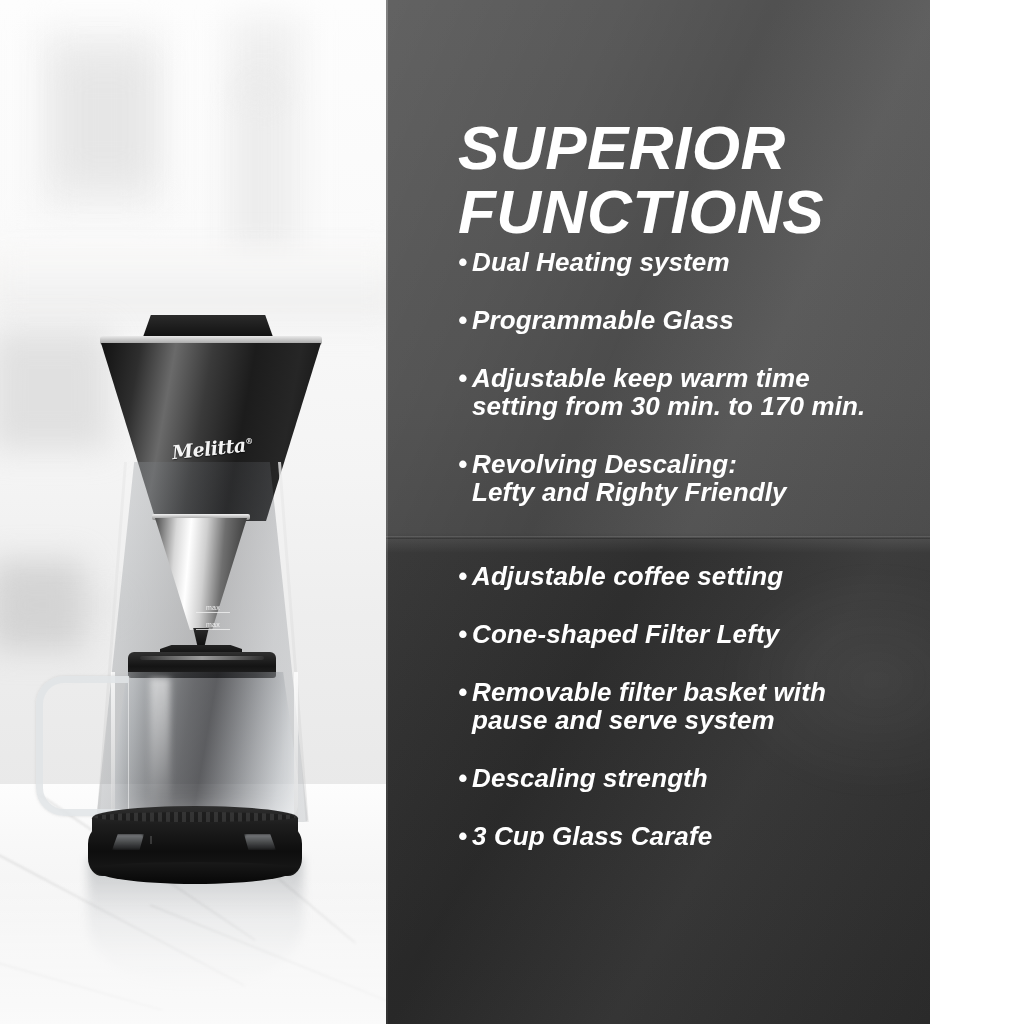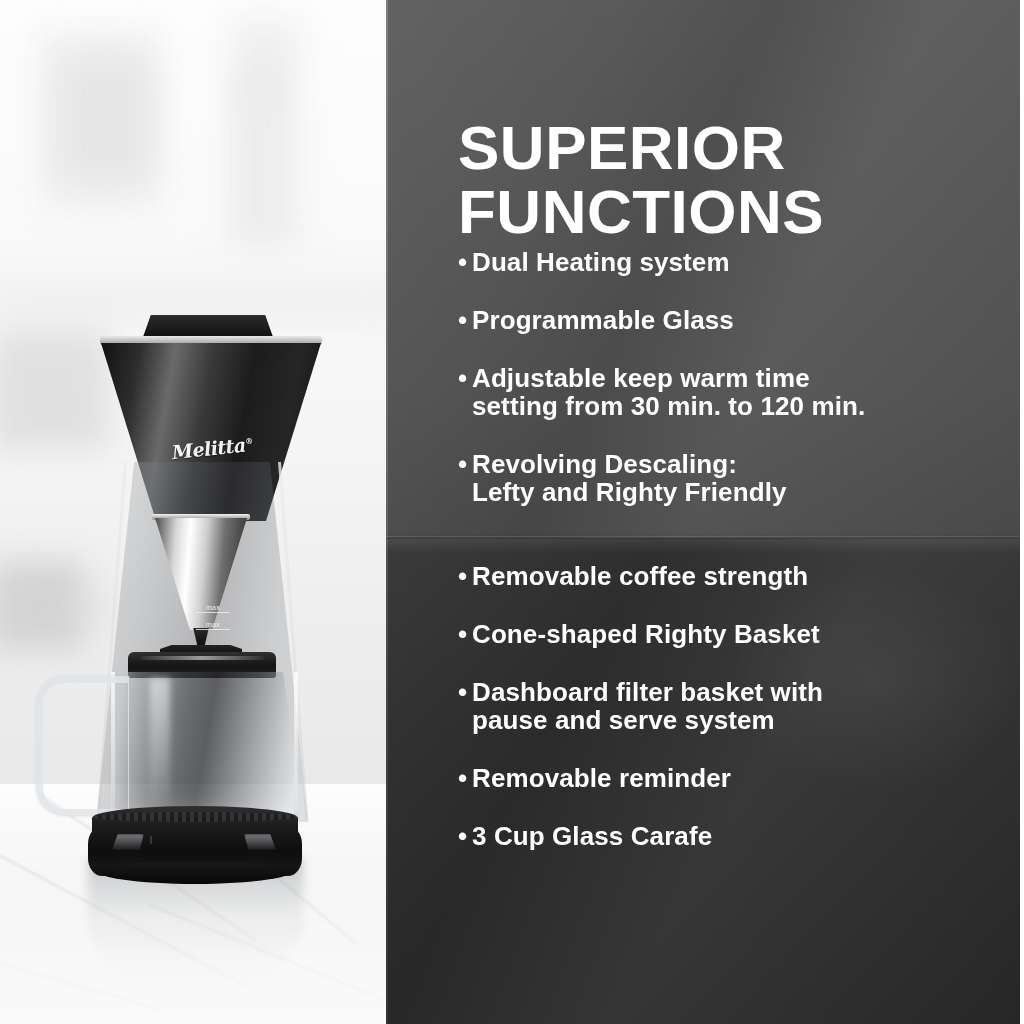--- a/index.html
+++ b/index.html
@@ -257,23 +257,24 @@
   .base-dots {
     position: absolute; left: 150px; top: 836px; width: 90px; height: 8px;
     background: linear-gradient(90deg,rgba(200,200,200,.25) 0 2px,transparent 2px 14px);
     opacity: .8;
   }
 
   
   #copy-panel {
     position: absolute;
     left: 386px; top: 0;
-    width: 634px; height: 1024px;
+    width: 544px; height: 1024px;
     background: linear-gradient(180deg,#5a5a5a 0%,#545454 38%,#4e4e4e 52%,#343434 54%,#303030 72%,#2c2c2c 100%);
     overflow: hidden;
+    font-style: italic;
   }
   .panel-sheen {
     position: absolute; left: 0; top: 0; width: 638px; height: 538px;
     background:
       linear-gradient(115deg, rgba(255,255,255,.05) 0%, rgba(255,255,255,0) 26%,
         rgba(0,0,0,.10) 44%, rgba(255,255,255,.035) 62%, rgba(0,0,0,.06) 100%);
     pointer-events: none;
   }
   .panel-sheen-low {
     position: absolute; left: 0; top: 538px; width: 638px; height: 486px;
@@ -421,45 +422,45 @@
           <span class="dot">•</span>
           <span class="txt">Dual Heating system</span>
         </div>
         <div class="bullet">
           <span class="dot">•</span>
           <span class="txt">Programmable Glass</span>
         </div>
         <div class="bullet">
           <span class="dot">•</span>
           <span class="txt">Adjustable keep warm time
-setting from 30 min. to 120 min.</span>
+setting from 30 min. to 170 min.</span>
         </div>
         <div class="bullet">
           <span class="dot">•</span>
           <span class="txt">Revolving Descaling:
 Lefty and Righty Friendly</span>
         </div>
       </div>
     <div class="bullets" id="bullets-bottom">
         <div class="bullet">
           <span class="dot">•</span>
-          <span class="txt">Removable coffee strength</span>
-        </div>
-        <div class="bullet">
-          <span class="dot">•</span>
-          <span class="txt">Cone-shaped Righty Basket</span>
-        </div>
-        <div class="bullet">
-          <span class="dot">•</span>
-          <span class="txt">Dashboard filter basket with
+          <span class="txt">Adjustable coffee setting</span>
+        </div>
+        <div class="bullet">
+          <span class="dot">•</span>
+          <span class="txt">Cone-shaped Filter Lefty</span>
+        </div>
+        <div class="bullet">
+          <span class="dot">•</span>
+          <span class="txt">Removable filter basket with
 pause and serve system</span>
         </div>
         <div class="bullet">
           <span class="dot">•</span>
-          <span class="txt">Removable reminder</span>
+          <span class="txt">Descaling strength</span>
         </div>
         <div class="bullet">
           <span class="dot">•</span>
           <span class="txt">3 Cup Glass Carafe</span>
         </div>
       </div>
 
   </div>
 
 </div>

